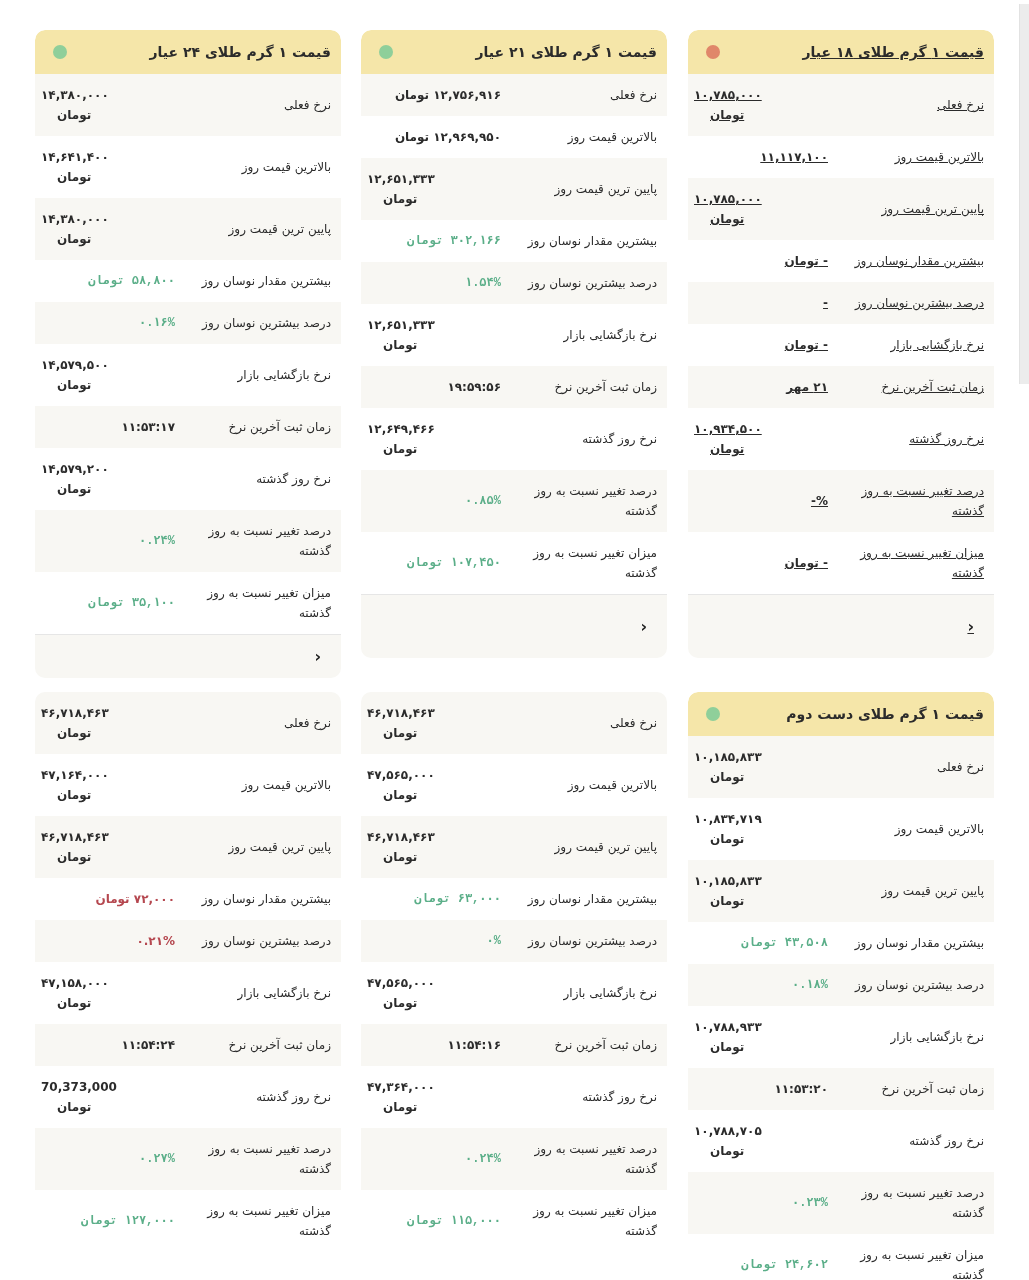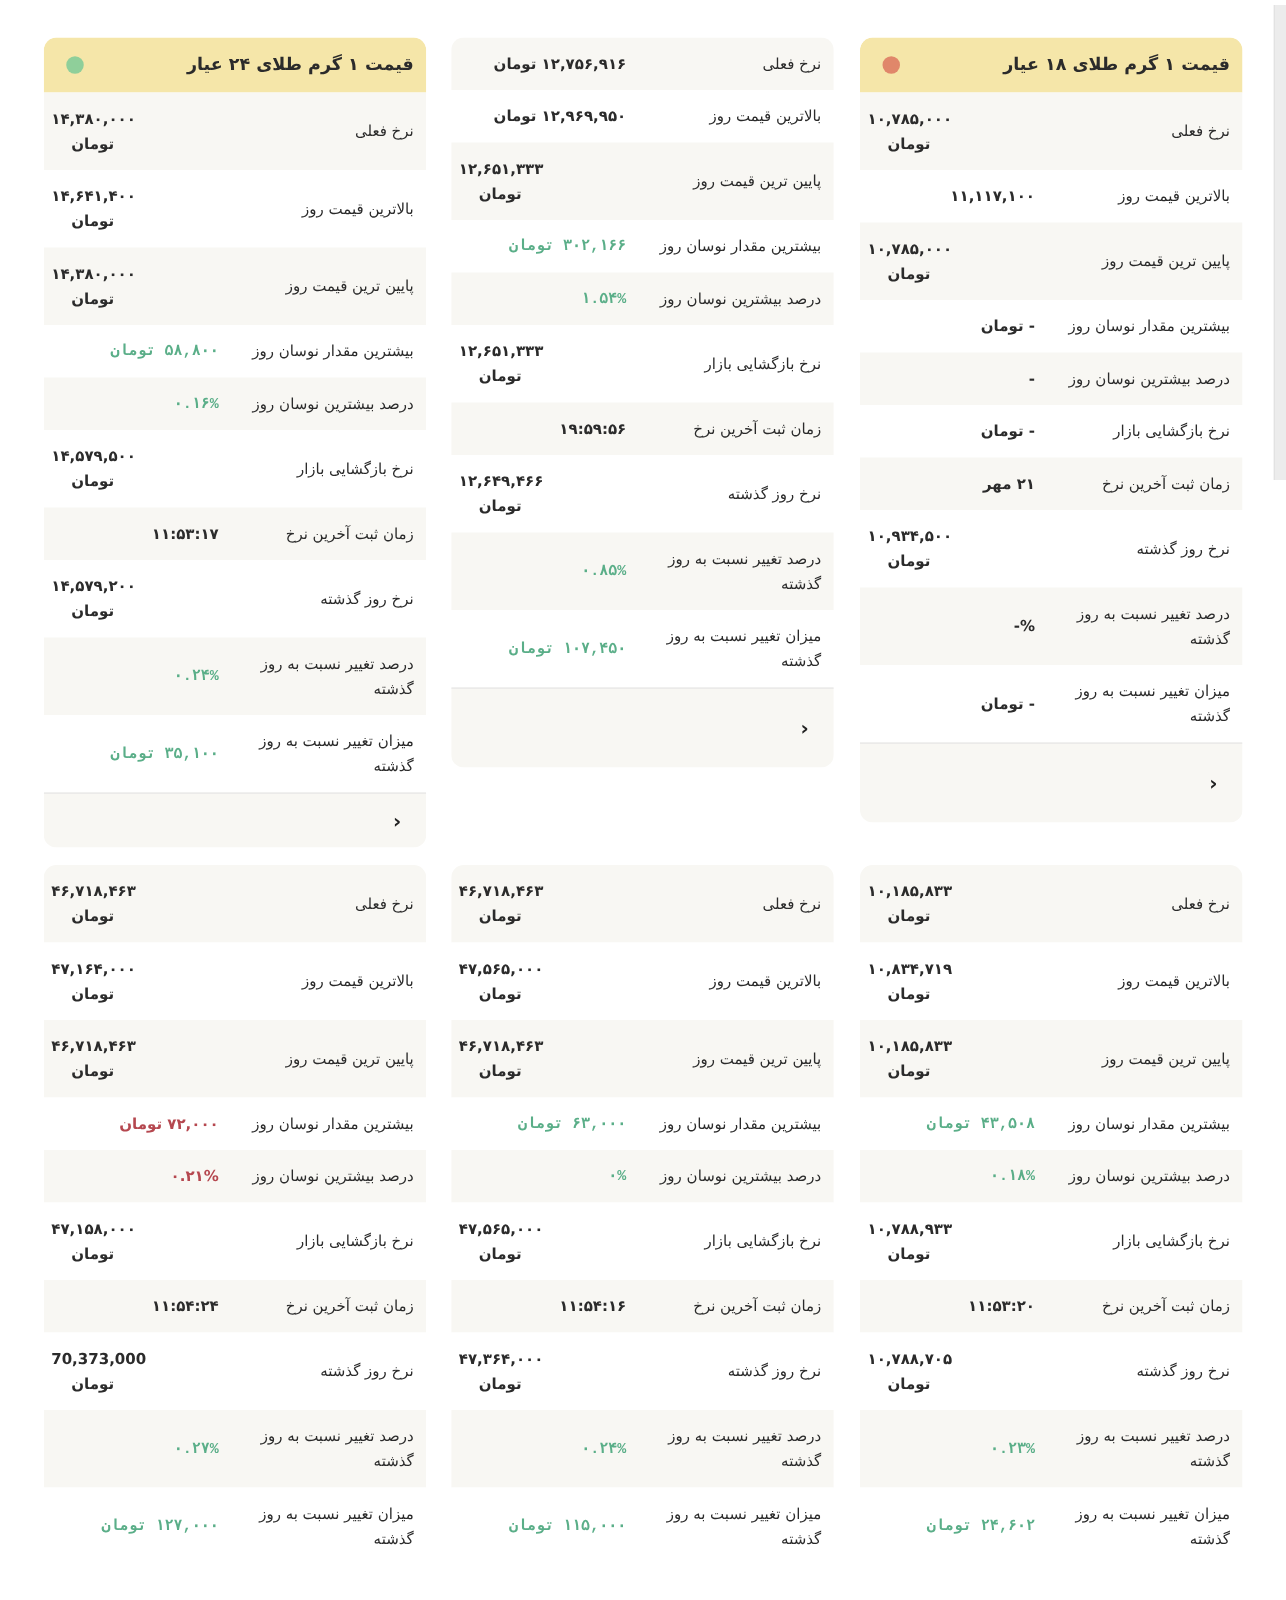--- a/index.html
+++ b/index.html
@@ -97,21 +97,21 @@
       font-weight: bold;
       color: #222;
       cursor: pointer;
     }
   </style>
 </head>
 <body>
 
 <div class="page">
   <div class="scrollbar"></div>
-<div class="card" style="left: 688px; top: 30px;">
+<div class="card" style="left: 688px; top: 30px; text-decoration: underline;">
       <div class="card-header">
         <span class="card-title">قیمت ۱ گرم طلای ۱۸ عیار</span>
         <span class="dot" style="background: rgb(224, 135, 106);"></span>
       </div>
       <div>
         <div class="row" style="height: 62px;">
           <span class="row-label">نرخ فعلی</span>
           <span class="row-value twoline">
             <span class="num">۱۰,۷۸۵,۰۰۰</span>
             <span class="unit">تومان</span>
@@ -158,20 +158,24 @@
         <div class="row" style="height: 62px;">
           <span class="row-label">میزان تغییر نسبت به روز گذشته</span>
           <span class="row-value"><span>-</span> <span>تومان</span></span>
         </div>
       </div>
       <div class="card-footer" style="height: 64px;">
         <span class="chevron">‹</span>
       </div>
     </div>
     <div class="card" style="left: 361px; top: 30px;">
+      <div class="card-header">
+        <span class="card-title">قیمت ۱ گرم طلای ۲۱ عیار</span>
+        <span class="dot" style="background: rgb(143, 207, 154);"></span>
+      </div>
       <div>
         <div class="row" style="height: 42px;">
           <span class="row-label">نرخ فعلی</span>
           <span class="row-value"><span>۱۲,۷۵۶,۹۱۶</span> <span>تومان</span></span>
         </div>
         <div class="row" style="height: 42px;">
           <span class="row-label">بالاترین قیمت روز</span>
           <span class="row-value"><span>۱۲,۹۶۹,۹۵۰</span> <span>تومان</span></span>
         </div>
         <div class="row" style="height: 62px;">
@@ -280,20 +284,24 @@
         <div class="row" style="height: 62px;">
           <span class="row-label">میزان تغییر نسبت به روز گذشته</span>
           <span class="row-value green"><span>۳۵,۱۰۰</span> <span>تومان</span></span>
         </div>
       </div>
       <div class="card-footer" style="height: 44px;">
         <span class="chevron">‹</span>
       </div>
     </div>
     <div class="card" style="left: 688px; top: 692px;">
+      <div class="card-header">
+        <span class="card-title">قیمت ۱ گرم طلای دست دوم</span>
+        <span class="dot" style="background: rgb(143, 207, 154);"></span>
+      </div>
       <div>
         <div class="row" style="height: 62px;">
           <span class="row-label">نرخ فعلی</span>
           <span class="row-value twoline">
             <span class="num">۱۰,۱۸۵,۸۳۳</span>
             <span class="unit">تومان</span>
           </span>
         </div>
         <div class="row" style="height: 62px;">
           <span class="row-label">بالاترین قیمت روز</span>

